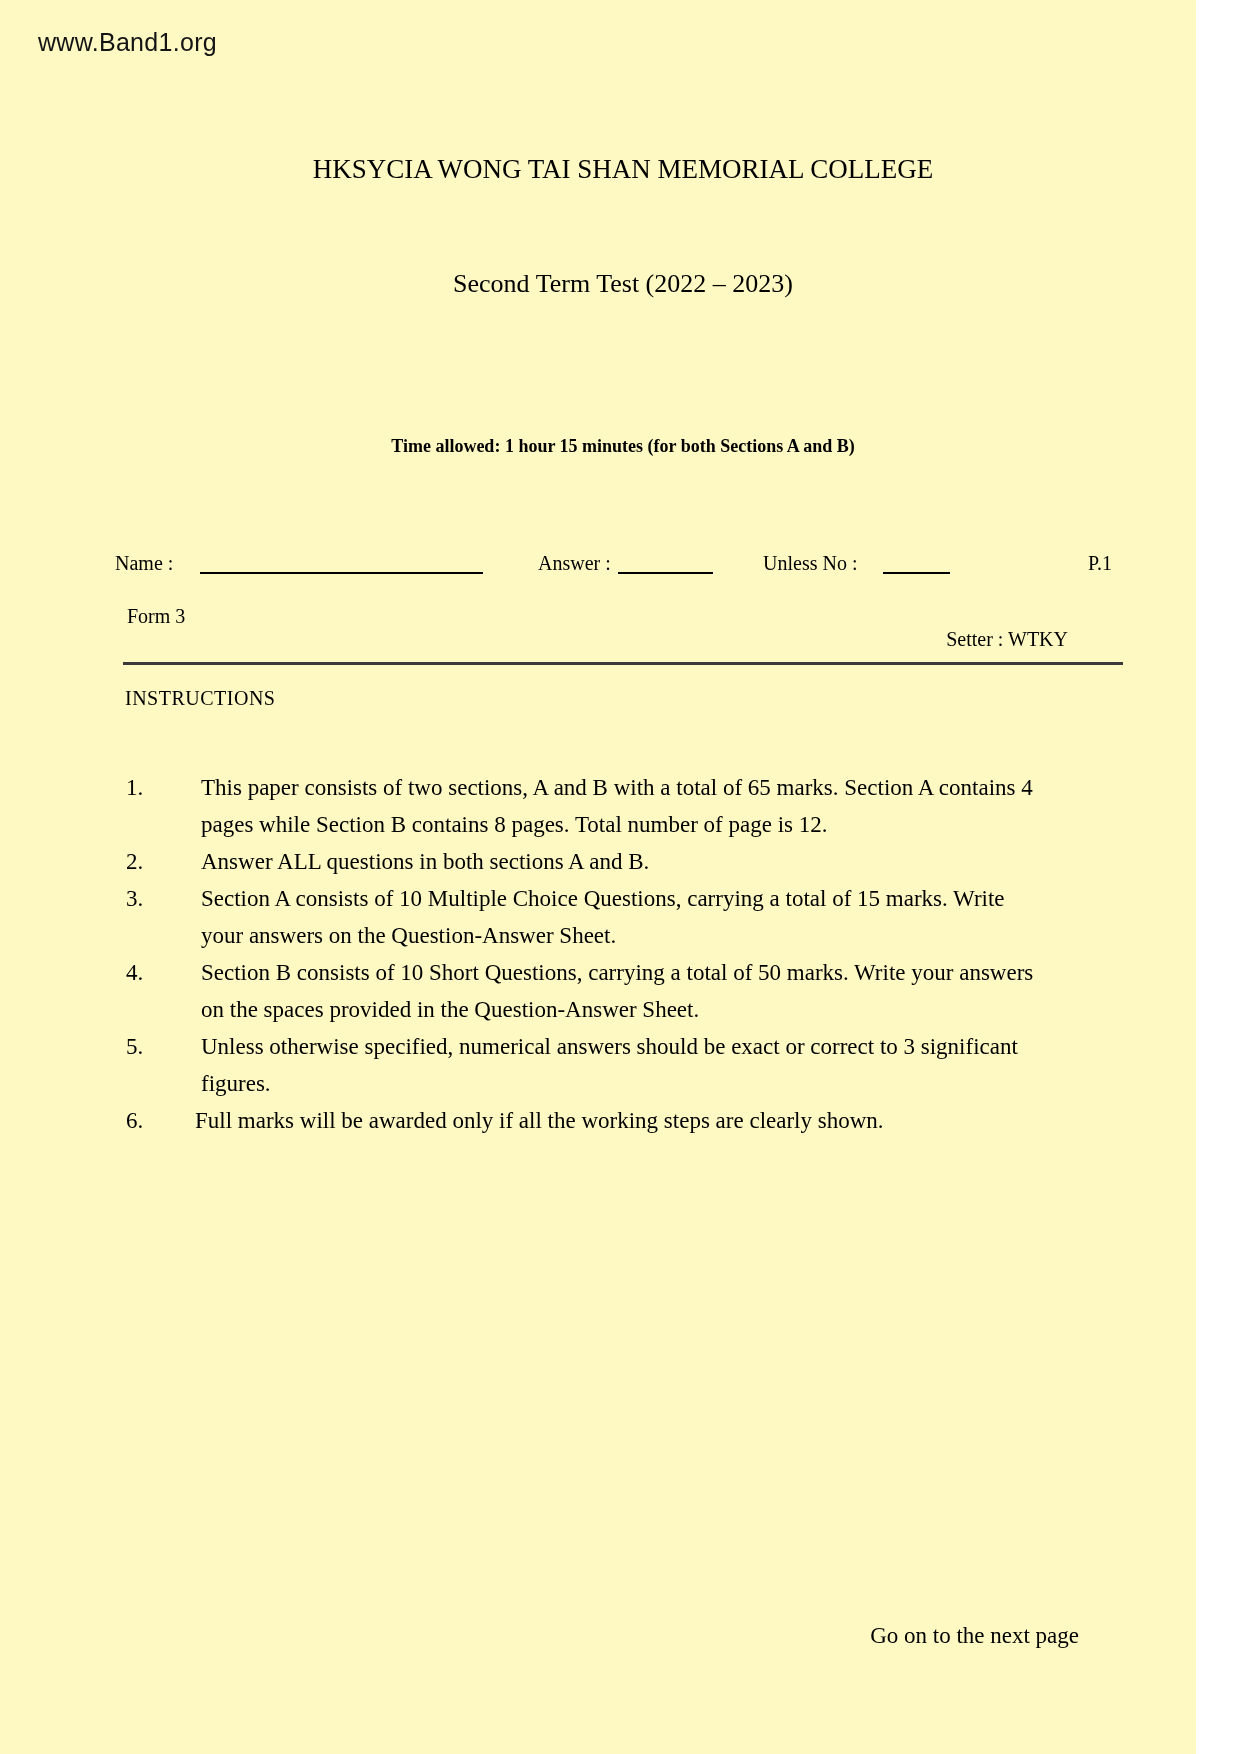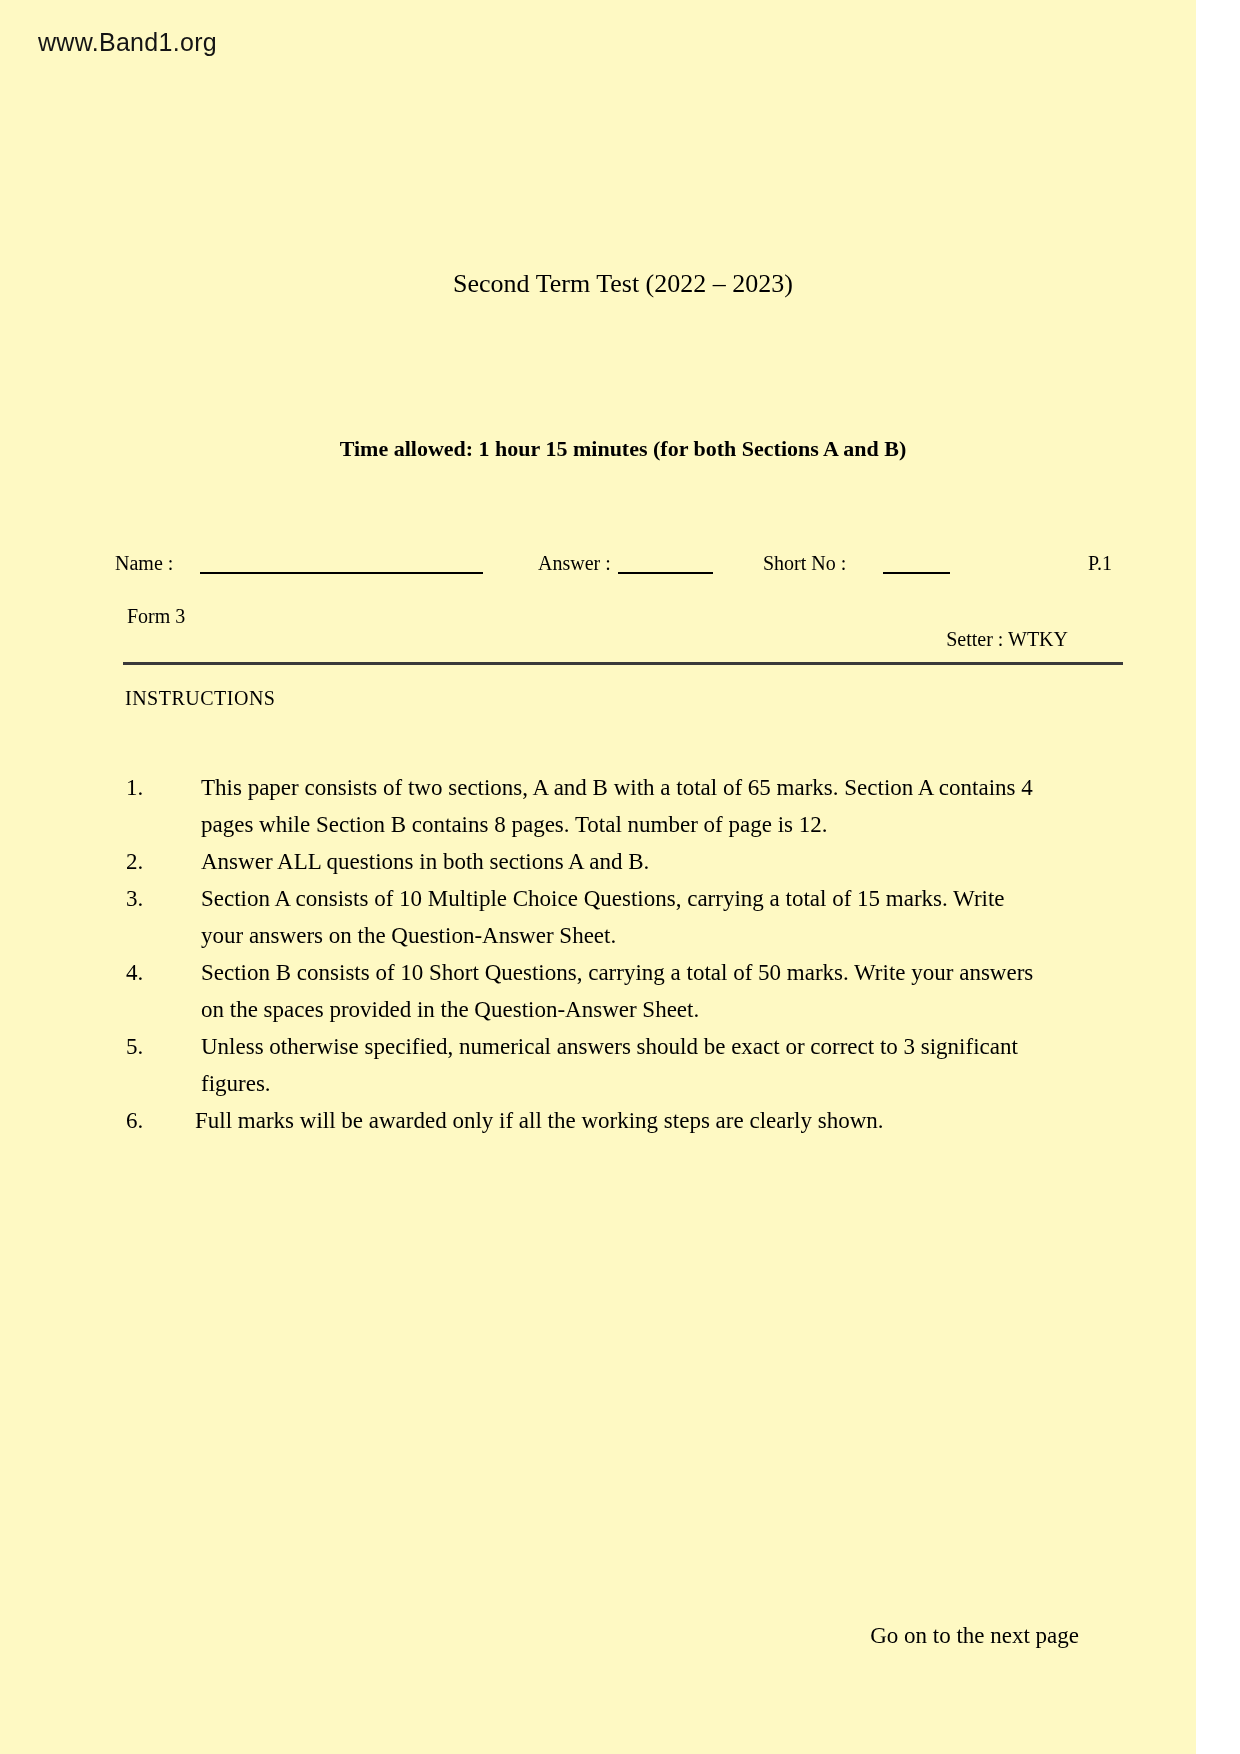--- a/index.html
+++ b/index.html
@@ -28,21 +28,21 @@
 
   .center-block {
     left: 120px;
     width: 1006px;
     text-align: center;
     line-height: 1.15;
   }
   .school-title   { top: 154px; font-size: 27px; }
   .test-title     { top: 269px; font-size: 26px; }
   .subject-line   { top: 359px; font-size: 27px; font-weight: 700; }
-  .time-line      { top: 436px; font-size: 22px; font-weight: 700; }
+  .time-line      { top: 436px; font-size: 18px; font-weight: 700; }
 
   .field-label { font-size: 20px; line-height: 24px; }
   .blank {
     height: 21px;
     border-bottom: 2px solid #000000;
   }
 
   .divider {
     left: 123px; top: 662px;
     width: 1000px; height: 3px;
@@ -71,33 +71,34 @@
     font-size: 23px;
   }
 </style>
 </head>
 <body>
 
 <div class="page">
 
   <div class="abs watermark">www.Band1.org</div>
 
+  <div class="abs center-block school-title">HKSYCIA WONG TAI SHAN MEMORIAL COLLEGE</div>
 
   <div class="abs center-block test-title">Second Term Test (2022 – 2023)</div>
 
 
   <div class="abs center-block time-line">Time allowed: 1 hour 15 minutes (for both Sections A and B)</div>
 
   <div class="abs field-label" style="left:115px; top:551px;">Name :</div>
   <div class="abs blank" style="left:200px; top:551px; width:283px;"></div>
 
   <div class="abs field-label" style="left:538px; top:551px;">Answer :</div>
   <div class="abs blank" style="left:618px; top:551px; width:95px;"></div>
 
-  <div class="abs field-label" style="left:763px; top:551px;">Short No :</div>
+  <div class="abs field-label" style="left:763px; top:551px;">Unless No :</div>
   <div class="abs blank" style="left:883px; top:551px; width:67px;"></div>
 
   <div class="abs field-label" style="left:1088px; top:551px;">P.1</div>
 
   <div class="abs field-label" style="left:127px; top:604px;">Form 3</div>
   <div class="abs field-label" style="right:128px; top:604px;margin-top:23px;">Setter : WTKY</div>
 
   <div class="abs divider"></div>
 
   <div class="abs instructions-heading">INSTRUCTIONS</div>

